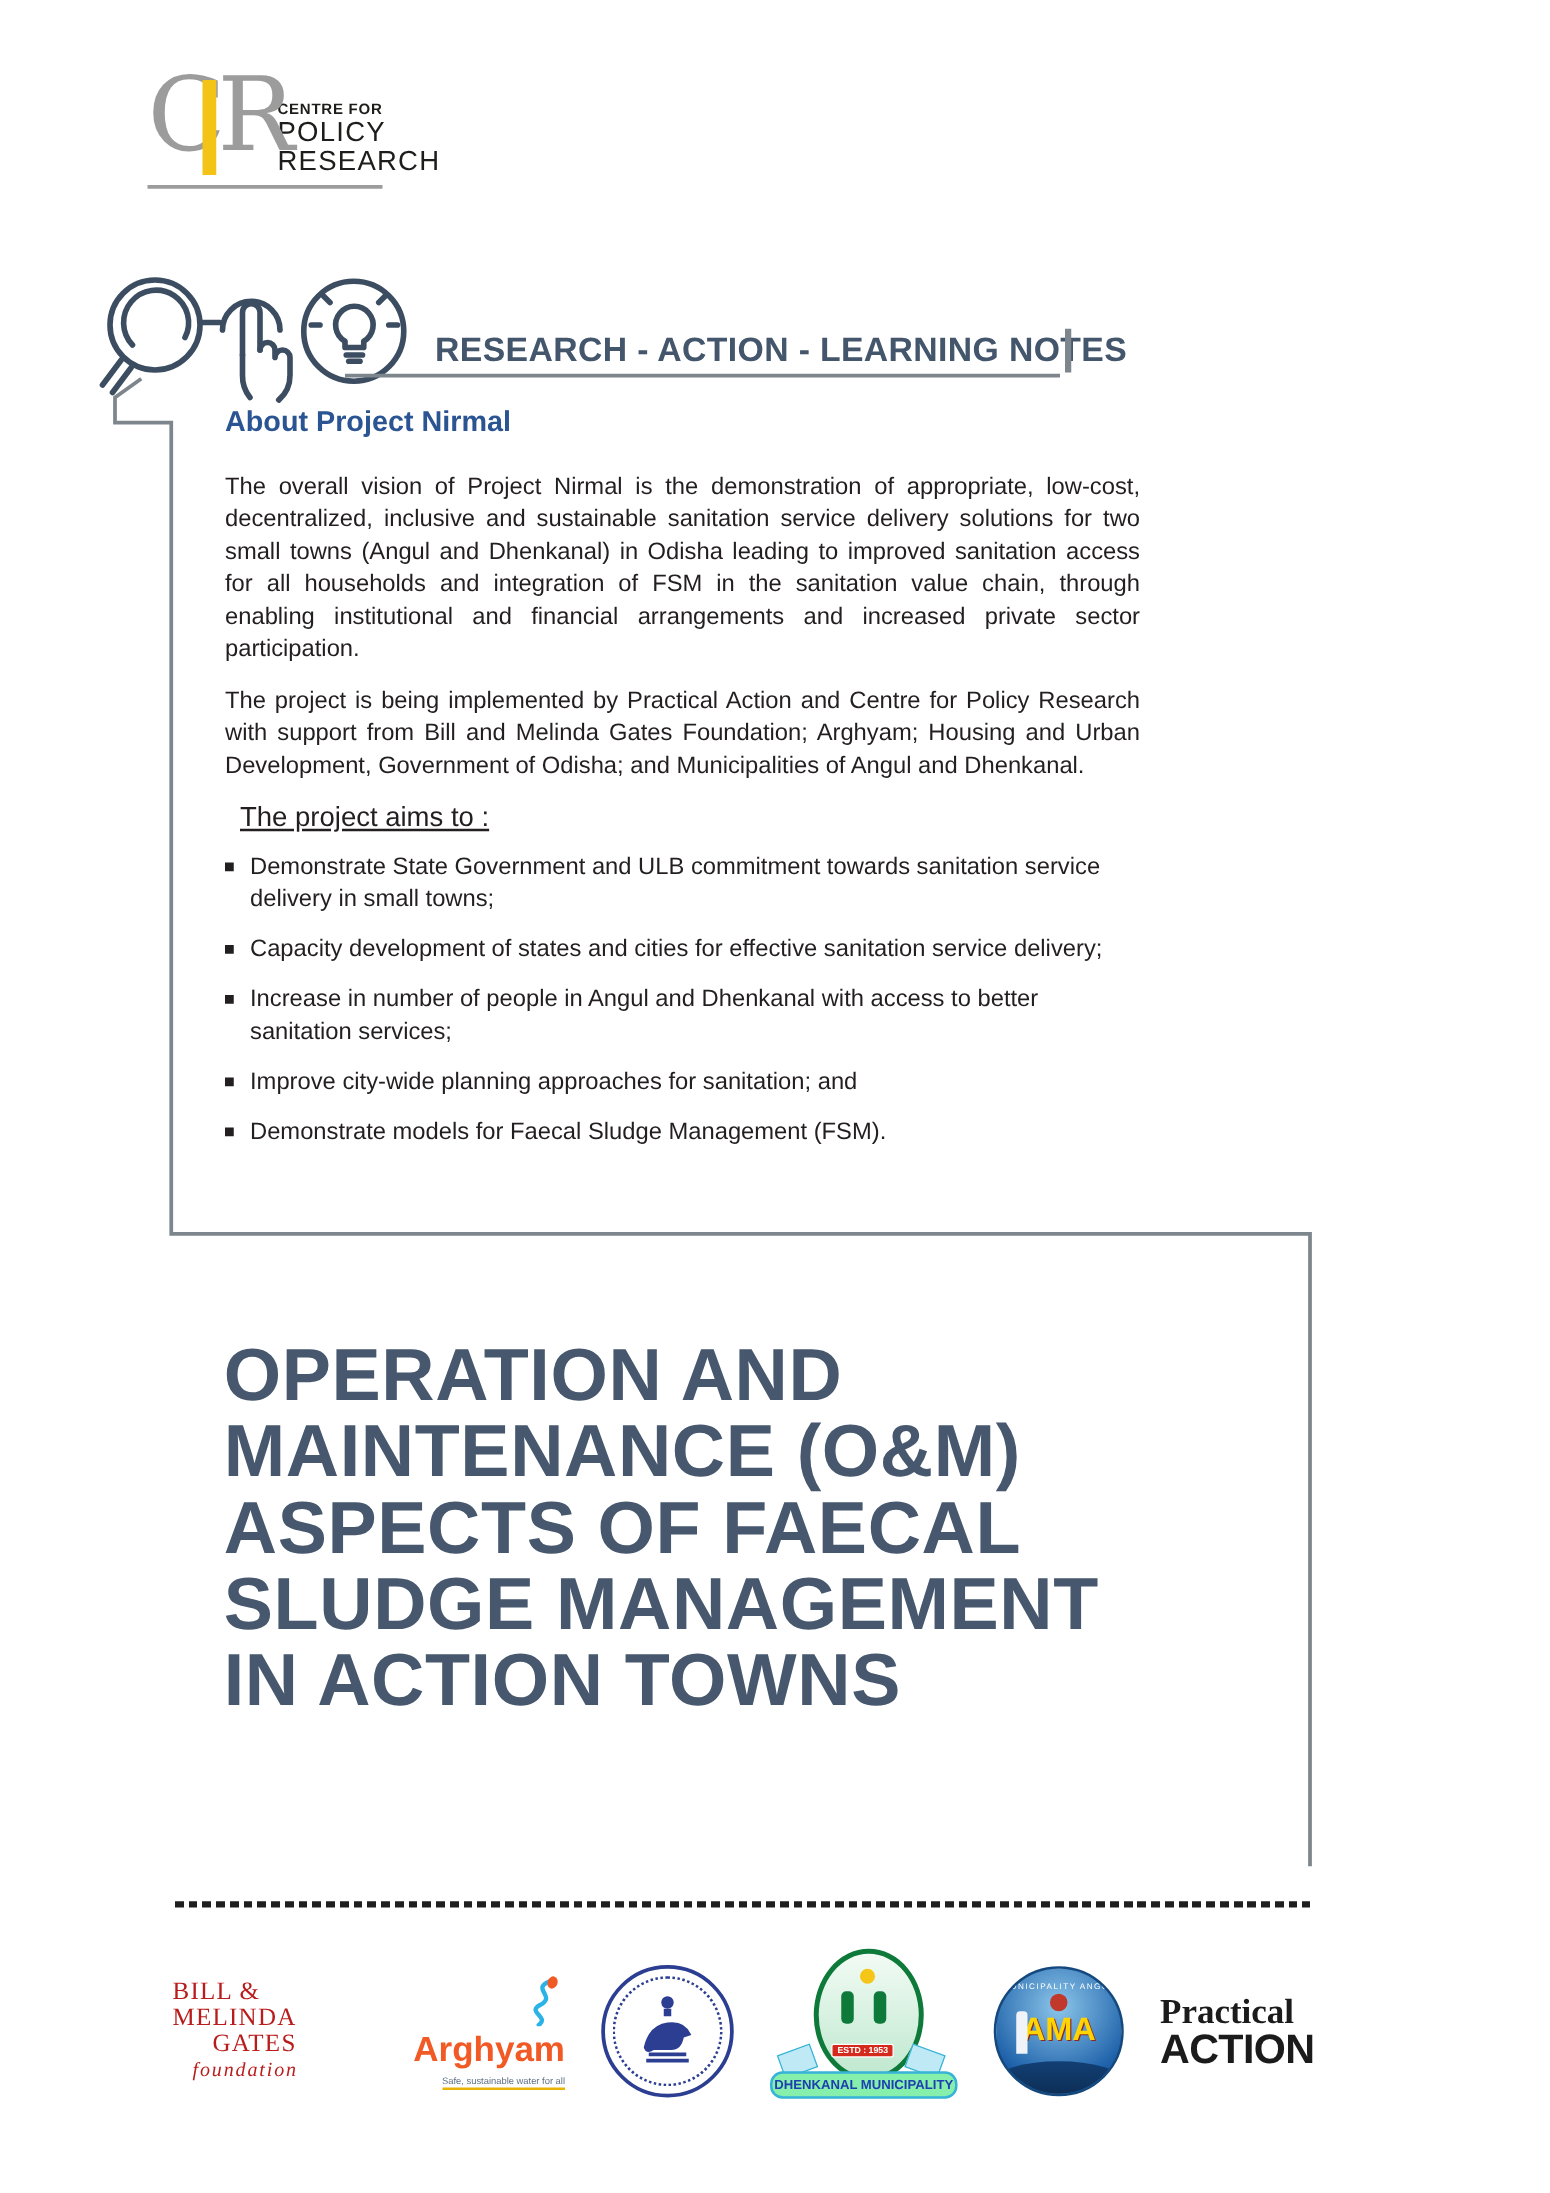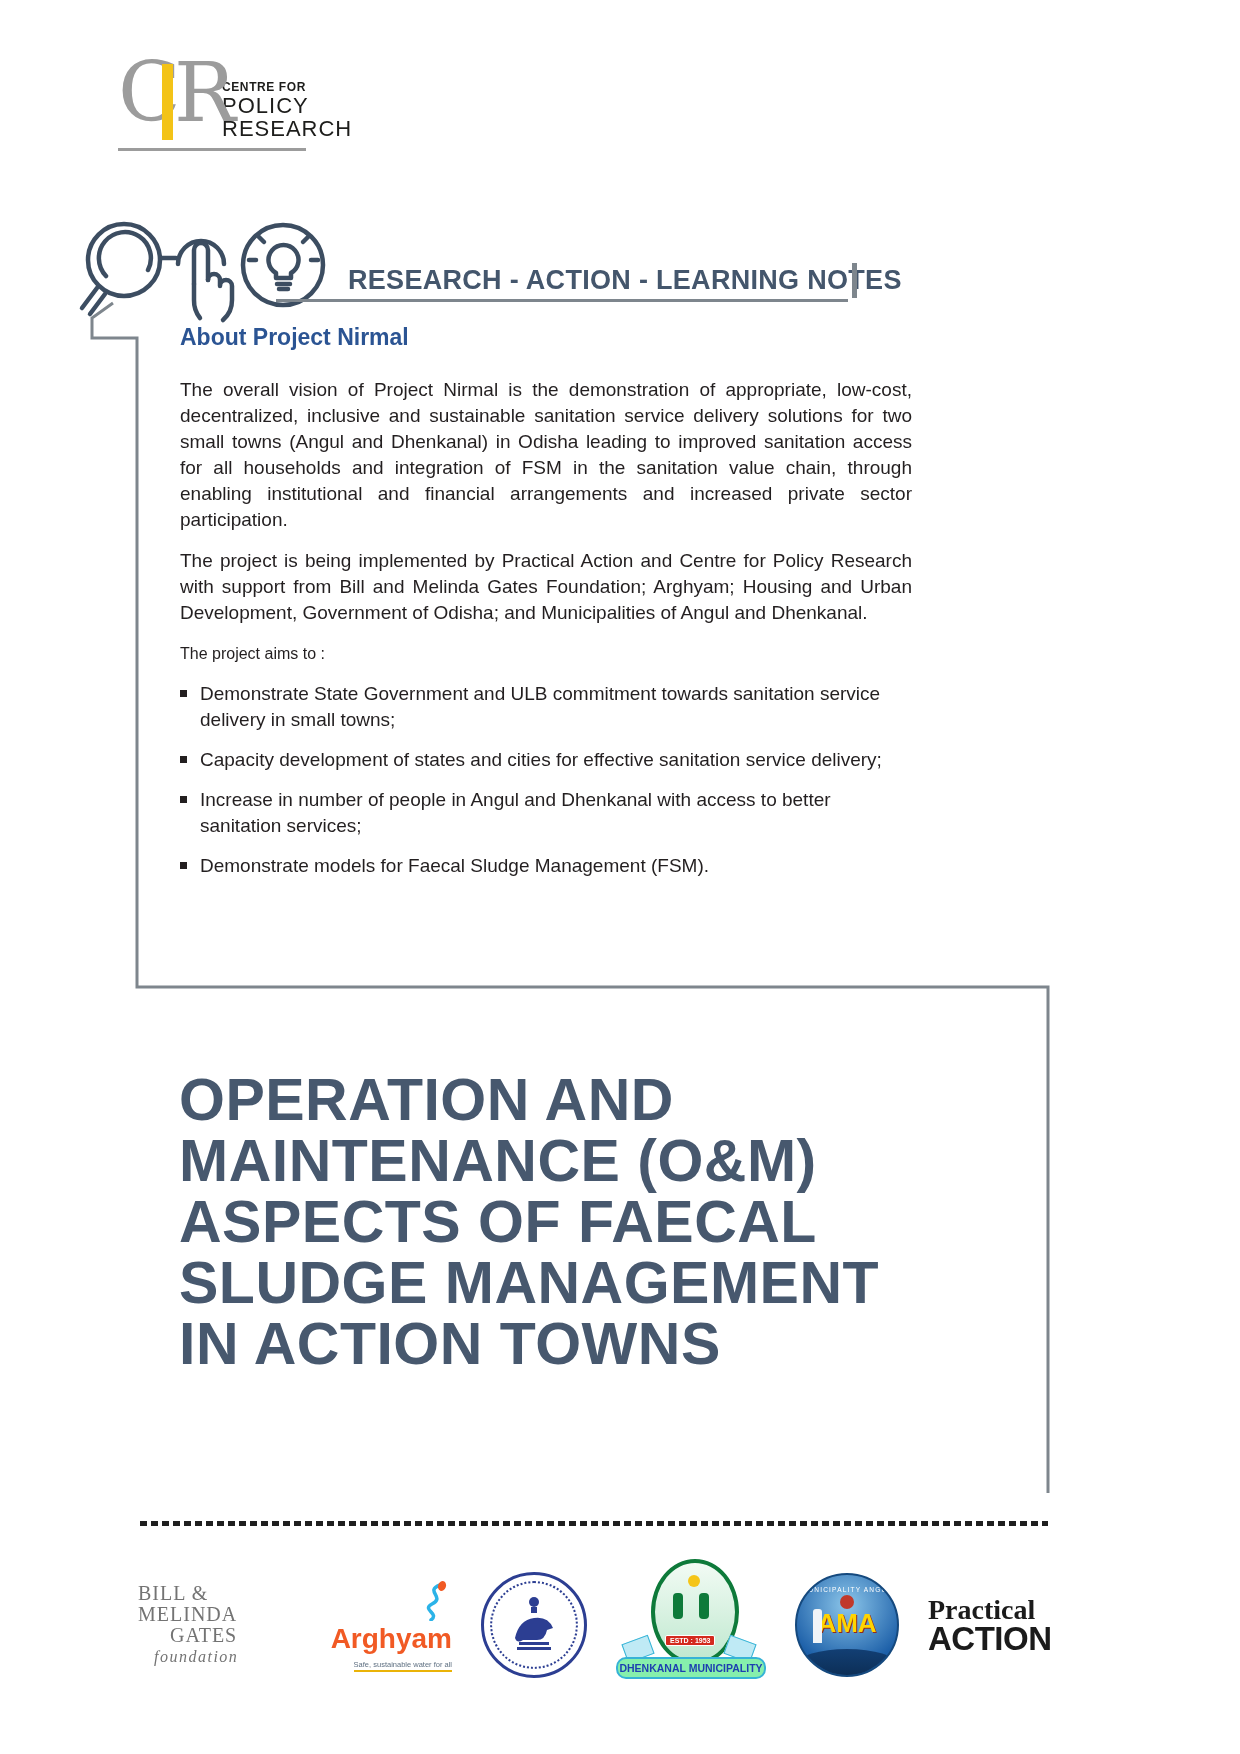--- a/index.html
+++ b/index.html
@@ -37,36 +37,36 @@
   .banner-bar{position:absolute;left:852px;top:263px;width:5px;height:35px;background:#7e868d;}
   .banner-underline{position:absolute;left:276px;top:299px;width:572px;height:3px;background:#7e868d;}
 
   
   .frame{position:absolute;left:0;top:0;pointer-events:none;}
 
   
   .content{position:absolute;left:180px;top:324px;width:732px;}
   .about-heading{font-size:23px;font-weight:bold;color:#2b5493;margin:0 0 26px 0;}
   .para{font-size:19px;line-height:26px;text-align:justify;margin:0 0 15px 0;}
-  .aims{font-size:16px;line-height:26px;margin:10px 0 14px 0;}
+  .aims{font-size:22px;line-height:26px;margin:10px 0 14px 12px;text-decoration:underline;}
   .bullets{margin:0;padding:0;list-style:none;}
   .bullets li{display:flex;gap:13px;margin-bottom:14px;font-size:19px;line-height:26px;}
   .sq{width:7px;height:7px;background:#231f20;margin-top:9px;flex:none;}
 
   
   .main-title{position:absolute;left:179px;top:1070px;width:885px;color:#47586e;
               font-weight:bold;font-size:59px;line-height:61px;letter-spacing:.5px;}
 
   
   .dotline{position:absolute;left:140px;top:1521px;width:908px;height:5px;
            background:repeating-linear-gradient(90deg,#1f1f1f 0 7px,transparent 7px 11px);}
   .logos{position:absolute;left:138px;top:1545px;width:928px;height:160px;
          display:flex;align-items:center;justify-content:space-between;}
 
-  .bmgf{color:#737373;font-family:"Liberation Serif",serif;width:135px;line-height:21px;}
+  .bmgf{color:#b91c1c;font-family:"Liberation Serif",serif;width:135px;line-height:21px;}
   .bmgf-1,.bmgf-2,.bmgf-3{font-size:20px;letter-spacing:1px;}
   .bmgf-3{padding-left:32px;}
   .bmgf-4{font-size:16px;font-style:italic;padding-left:16px;letter-spacing:1.5px;}
 
   .arghyam{width:150px;text-align:right;}
   .arghyam-name{color:#f15a24;font-size:28px;font-weight:bold;line-height:28px;}
   .arghyam-tag{font-size:7.5px;color:#5f7082;margin-top:3px;
                border-bottom:2px solid #eab308;display:inline-block;padding-bottom:1px;}
 
   .odisha{width:100px;height:100px;border-radius:50%;border:3px solid #2c3e92;
@@ -178,20 +178,24 @@
       <li>
         <span class="sq"></span>
         <span>Capacity development of states and cities for effective sanitation service delivery;</span>
       </li>
       <li>
         <span class="sq"></span>
         <span>Increase in number of people in Angul and Dhenkanal with access to better sanitation services;</span>
       </li>
       <li>
         <span class="sq"></span>
+        <span>Improve city-wide planning approaches for sanitation; and</span>
+      </li>
+      <li>
+        <span class="sq"></span>
         <span>Demonstrate models for Faecal Sludge Management (FSM).</span>
       </li>
     </ul>
   </div>
 
   <div class="main-title">
     <div>OPERATION AND</div>
     <div>MAINTENANCE (O&amp;M)</div>
     <div>ASPECTS OF FAECAL</div>
     <div>SLUDGE MANAGEMENT</div>

